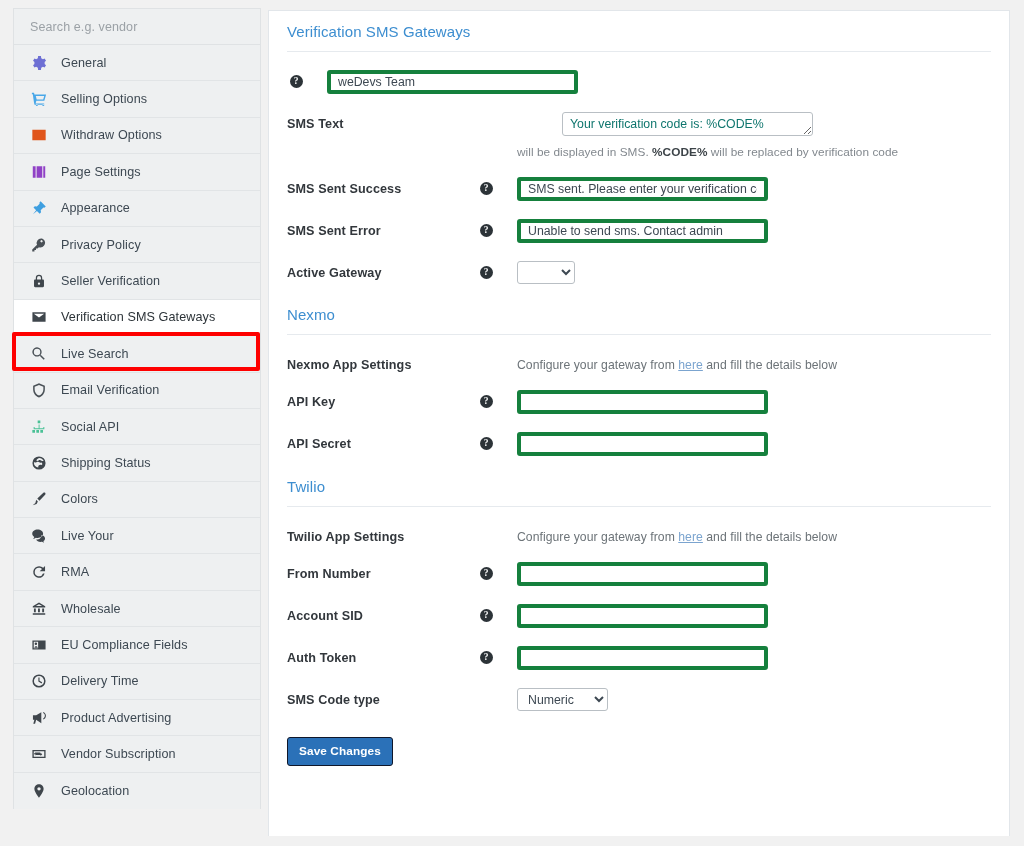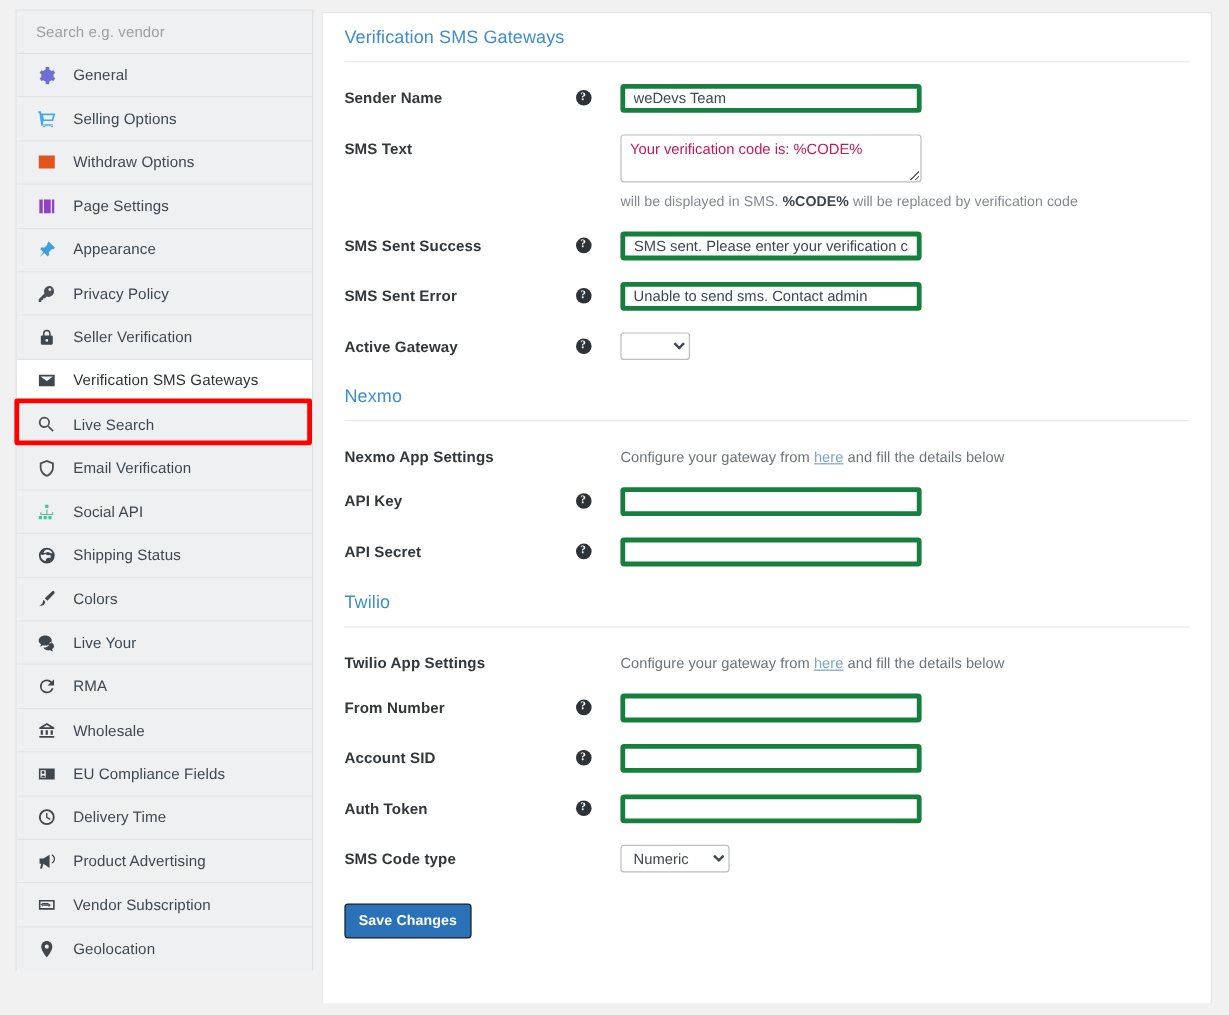--- a/index.html
+++ b/index.html
@@ -143,30 +143,31 @@
     font-size: 12.3px;
     color: #3d4852;
     padding: 0 7px;
     font-family: "Liberation Sans", sans-serif;
     background: #fff;
     outline: none;
   }
   input.txt::placeholder { color: #8d949b; }
   textarea.ta {
     width: 251px;
-    height: 40px;
+    height: 24px;
     border: 1px solid #b9bfc4;
     border-radius: 3px;
     font-size: 12.3px;
-    color: #be185d;
+    color: #0f766e;
     padding: 4px 7px;
     font-family: "Liberation Sans", sans-serif;
     resize: vertical;
     outline: none;
     display: block;
+    margin-left: 45px;
   }
   .hint {
     font-size: 11.8px;
     color: #82888e;
     margin-top: 9px;
     letter-spacing: .05px;
   }
   .hint b { color: #3c4348; font-weight: bold; }
 
   select.sel {
@@ -389,21 +390,20 @@
   </div>
   <div class="highlight-box"></div>
 
   <div class="panel">
 
     <div class="section-title">Verification SMS Gateways</div>
     <div class="rule"></div>
 
     
     <div class="field-row">
-      <div class="field-label">Sender Name</div>
       <div class="field-help">
         <span class="help-dot">?</span>
       </div>
       <div class="field-control">
         <input class="txt" type="text" value="weDevs Team" style="">
       </div>
     </div>
 
     
     <div class="field-row">

